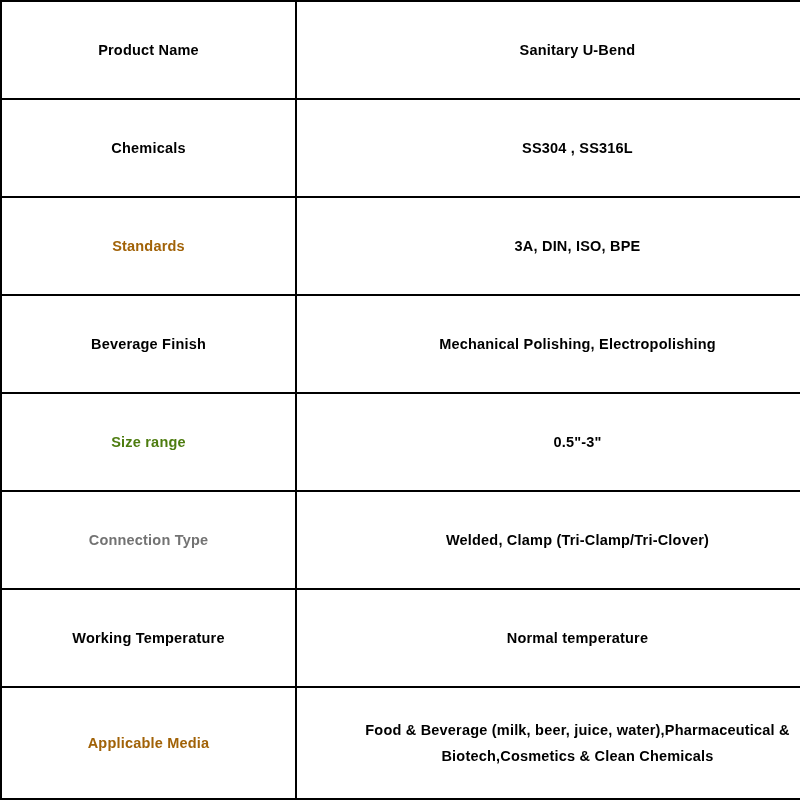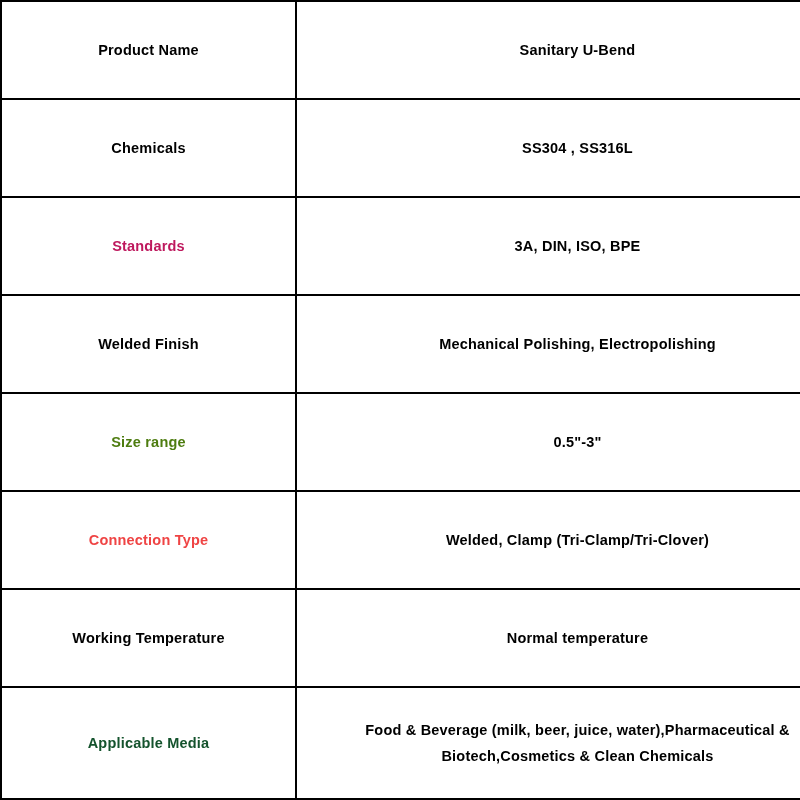--- a/index.html
+++ b/index.html
@@ -46,38 +46,38 @@
     <tbody>
         <tr class="spec-row">
           <td class="label-cell" style="border-color: rgb(0, 0, 0); color: rgb(0, 0, 0);">Product Name</td>
           <td class="value-cell" style="border-color: rgb(0, 0, 0); color: rgb(0, 0, 0);">Sanitary U-Bend</td>
         </tr>
         <tr class="spec-row">
           <td class="label-cell" style="border-color: rgb(0, 0, 0); color: rgb(0, 0, 0);">Chemicals</td>
           <td class="value-cell" style="border-color: rgb(0, 0, 0); color: rgb(0, 0, 0);">SS304 , SS316L</td>
         </tr>
         <tr class="spec-row">
-          <td class="label-cell" style="border-color: rgb(0, 0, 0); color: #be185d; border-radius: 27px;">Standards</td>
+          <td class="label-cell" style="border-color: rgb(0, 0, 0); color: #a16207; border-radius: 27px;">Standards</td>
           <td class="value-cell" style="border-color: rgb(0, 0, 0); color: rgb(0, 0, 0);">3A, DIN, ISO, BPE</td>
         </tr>
         <tr class="spec-row">
-          <td class="label-cell" style="border-color: rgb(0, 0, 0); color: rgb(0, 0, 0);">Welded Finish</td>
+          <td class="label-cell" style="border-color: rgb(0, 0, 0); color: rgb(0, 0, 0);">Beverage Finish</td>
           <td class="value-cell" style="border-color: rgb(0, 0, 0); color: rgb(0, 0, 0);">Mechanical Polishing, Electropolishing</td>
         </tr>
         <tr class="spec-row">
           <td class="label-cell" style="border-color: rgb(0, 0, 0); color: #4d7c0f;">Size range</td>
           <td class="value-cell" style="border-color: rgb(0, 0, 0); color: rgb(0, 0, 0);">0.5"-3"</td>
         </tr>
         <tr class="spec-row">
-          <td class="label-cell" style="border-color: rgb(0, 0, 0); color: #ef4444;">Connection Type</td>
+          <td class="label-cell" style="border-color: rgb(0, 0, 0); color: #737373;">Connection Type</td>
           <td class="value-cell" style="border-color: rgb(0, 0, 0); color: rgb(0, 0, 0);">Welded, Clamp (Tri-Clamp/Tri-Clover)</td>
         </tr>
         <tr class="spec-row">
           <td class="label-cell" style="border-color: rgb(0, 0, 0); color: rgb(0, 0, 0); border-radius: 14px;">Working Temperature</td>
           <td class="value-cell" style="border-color: rgb(0, 0, 0); color: rgb(0, 0, 0);">Normal temperature</td>
         </tr>
         <tr class="spec-row">
-          <td class="label-cell" style="border-color: rgb(0, 0, 0); color: #14532d;">Applicable Media</td>
+          <td class="label-cell" style="border-color: rgb(0, 0, 0); color: #a16207;">Applicable Media</td>
           <td class="value-cell" style="border-color: rgb(0, 0, 0); color: rgb(0, 0, 0);">Food &amp; Beverage (milk, beer, juice, water),Pharmaceutical &amp; Biotech,Cosmetics &amp; Clean Chemicals</td>
         </tr>
       </tbody>
   </table>
 </div>
 
 </body></html>

